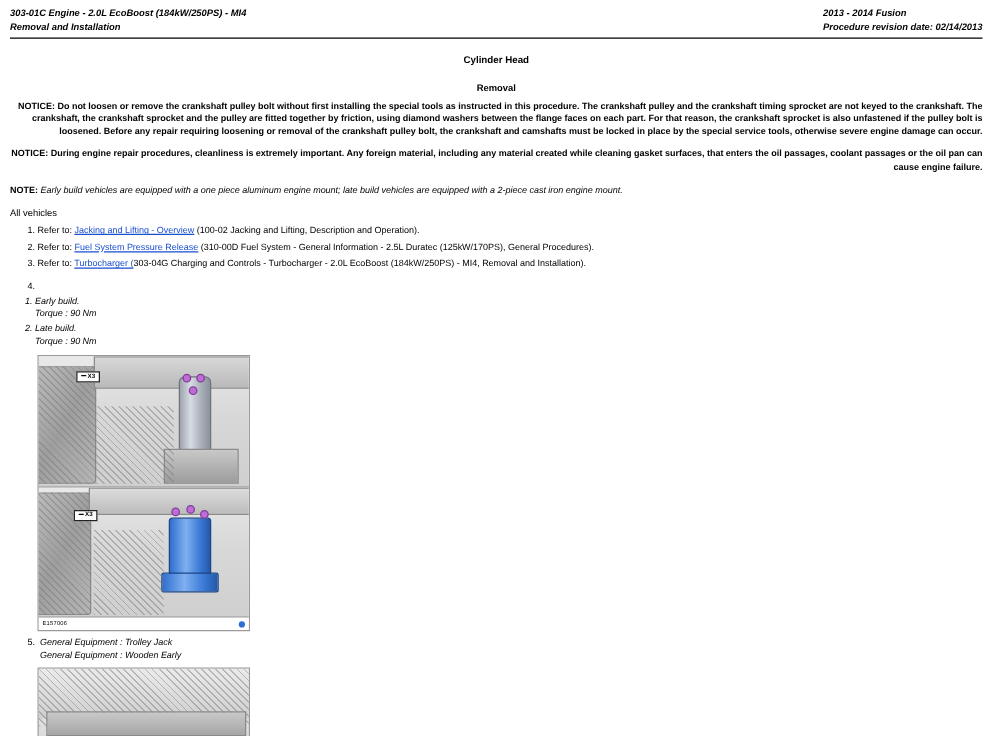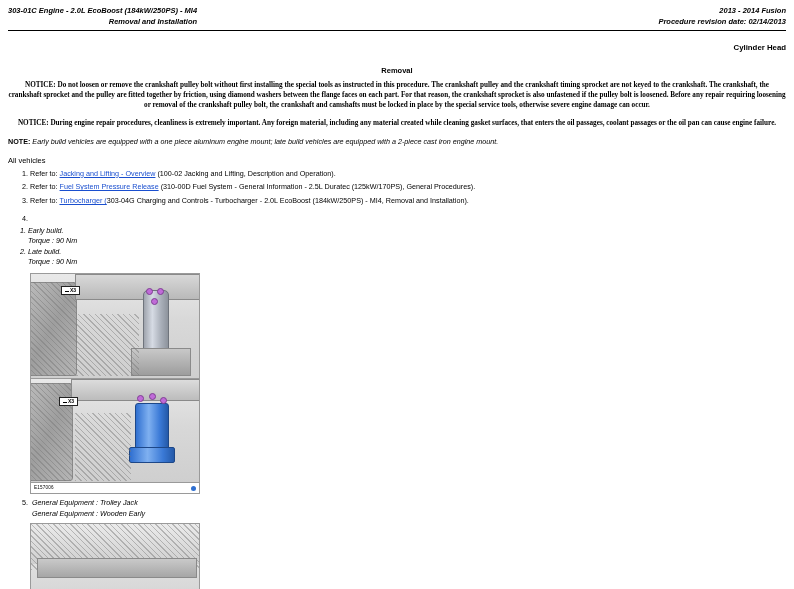--- a/index.html
+++ b/index.html
@@ -25,42 +25,41 @@
     display: flex;
     justify-content: space-between;
     align-items: flex-start;
     font-style: italic;
     font-weight: bold;
     font-size: 7.5px;
     line-height: 1.45;
     border-bottom: 1px solid #000;
     padding-bottom: 2px;
   }
-  .doc-header .left { text-align: right; }
-  .doc-header .right { text-align: right; }
+  .doc-header .left { text-align: left; }
+  .doc-header .right { text-align: left; }
   .title-bar {
-    text-align: right;
+    text-align: center;
     font-weight: bold;
     font-size: 7.8px;
     margin: 12px 0 14px 0;
   }
   
   .section-head {
     font-weight: bold;
     font-size: 7.5px;
     margin: 0 0 5px 0;
     text-align: center;
   }
   .notice {
     font-weight: bold;
     font-size: 7.2px;
     line-height: 1.42;
     margin: 0 0 8px 0;
-    text-align: center;
-    font-family: Liberation Serif, serif;
+    text-align: right;
   }
   .note {
     font-size: 7.2px;
     line-height: 1.42;
     margin: 0 0 9px 0;
   }
   .note .lbl { font-weight: bold; font-style: normal; }
   .note .txt { font-style: italic; }
   .sub-head {
     font-weight: normal;

